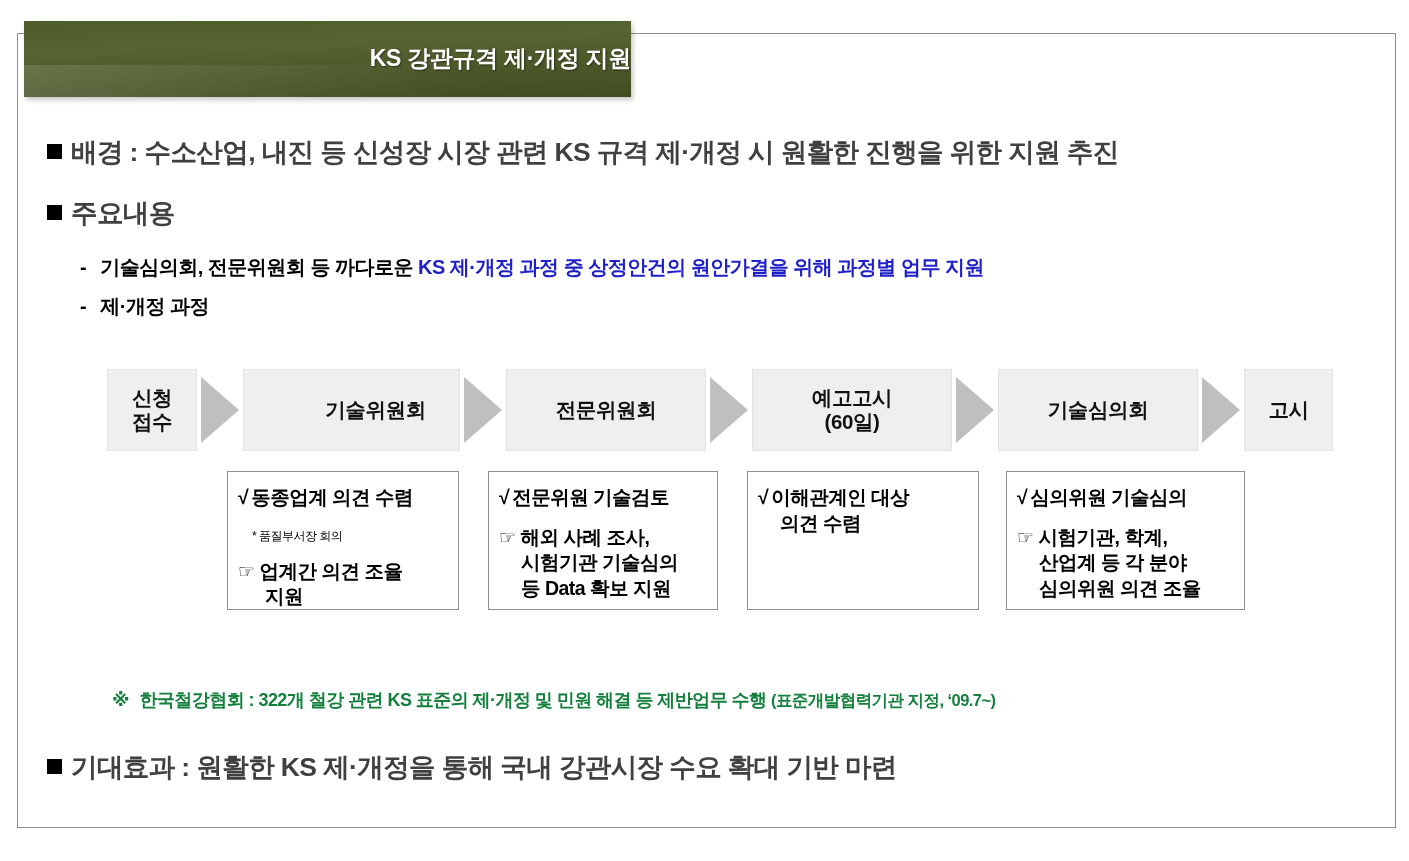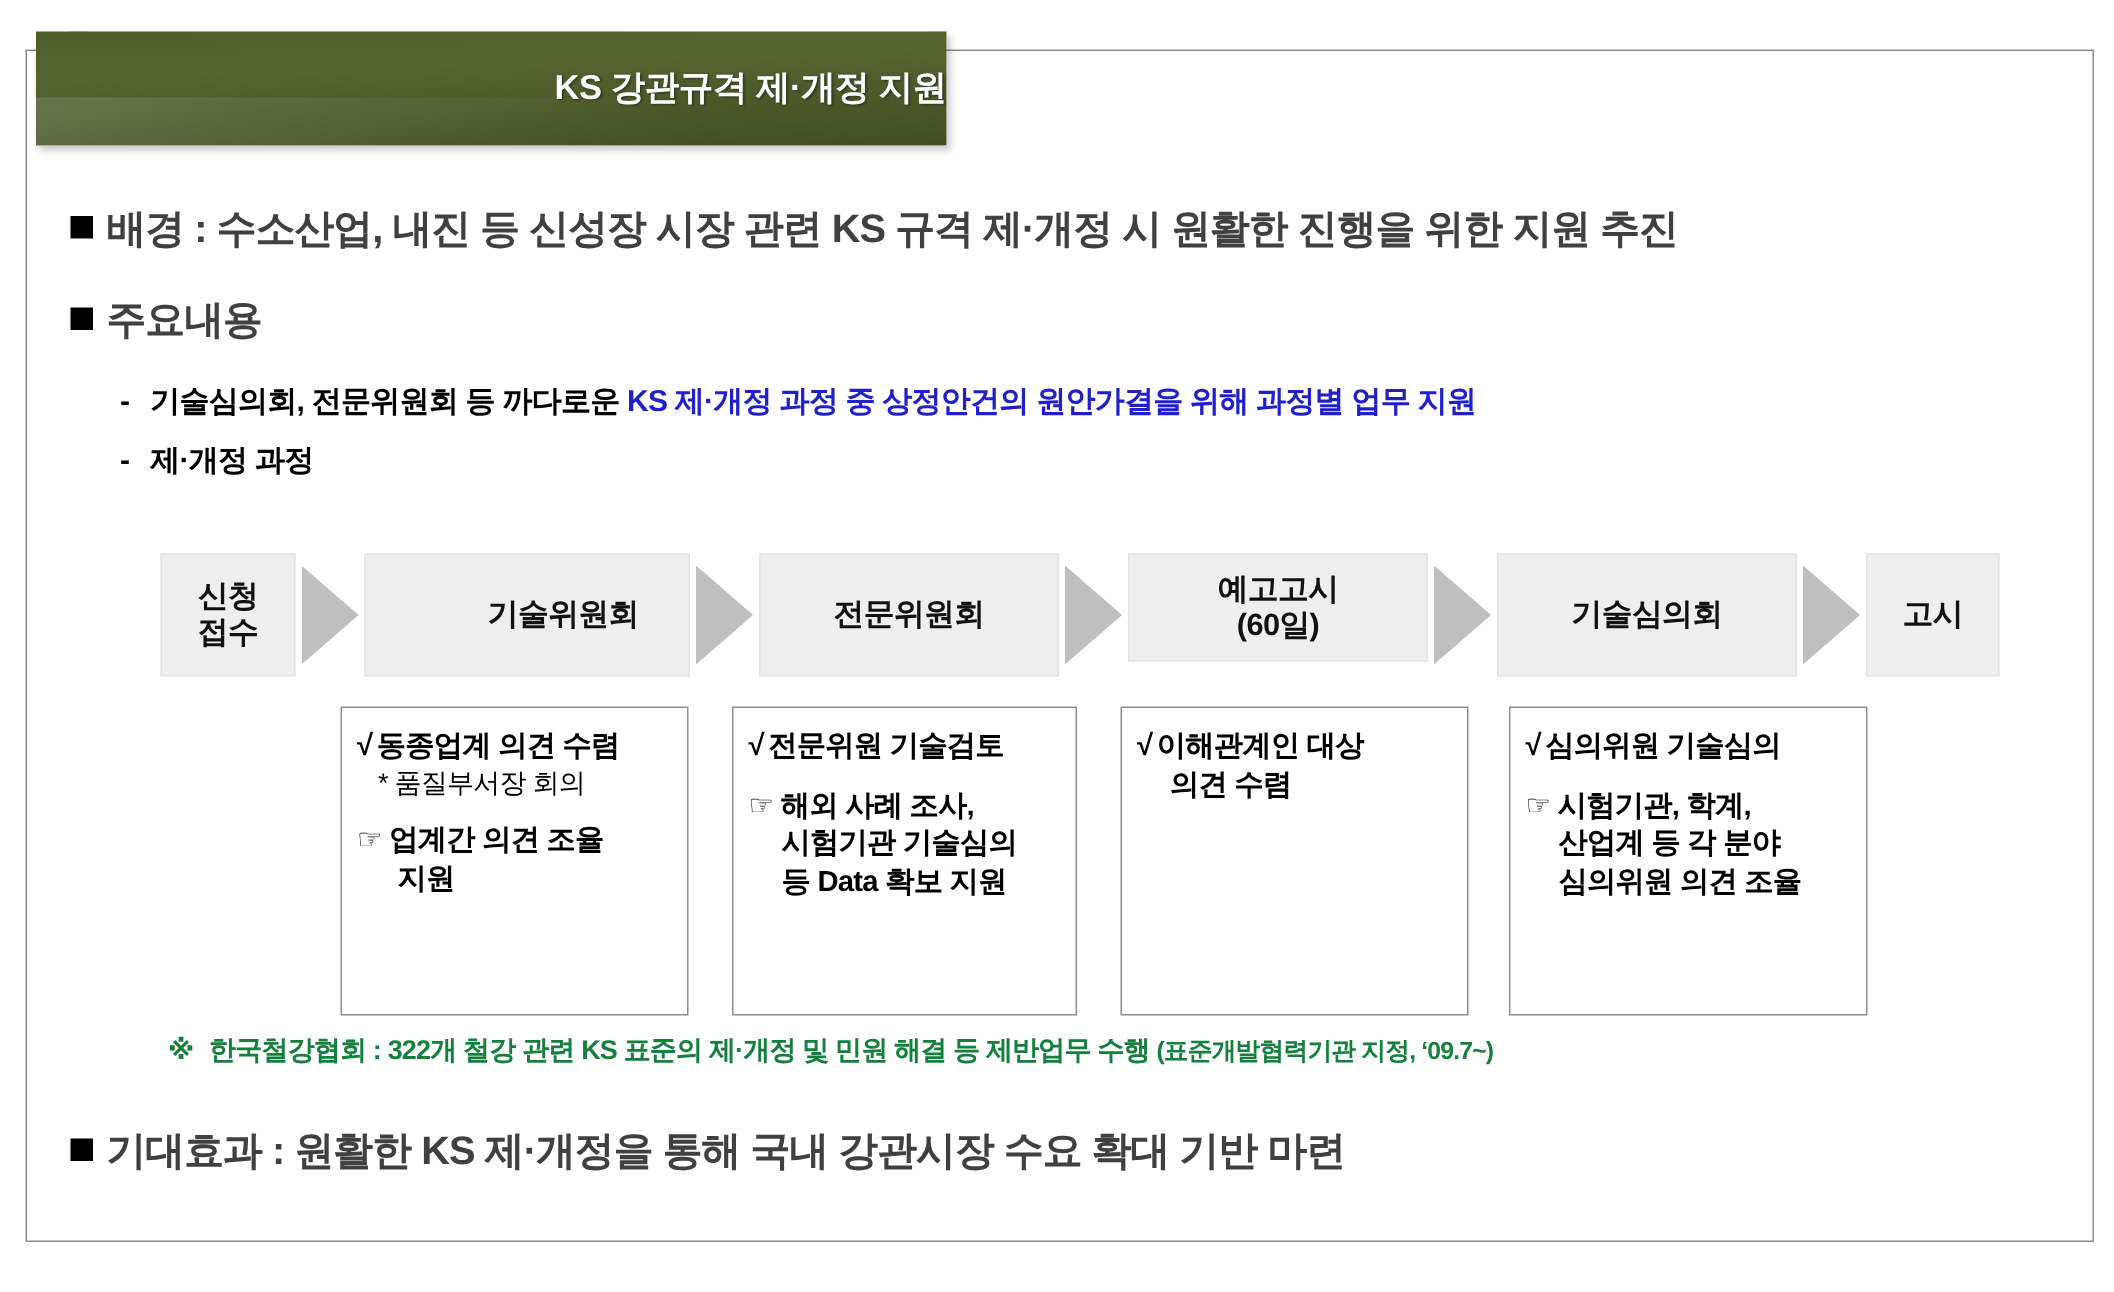--- a/index.html
+++ b/index.html
@@ -114,57 +114,58 @@
     text-align: center;
     font-size: 20.5px;
     font-weight: bold;
     color: #111;
     letter-spacing: -0.4px;
     line-height: 1.18;
   }
   .flow-box.b1 { width: 90px;  height: 82px; }
   .flow-box.b2 { width: 217px; height: 82px; padding-left: 48px; }
   .flow-box.b3 { width: 200px; height: 82px; }
-  .flow-box.b4 { width: 200px; height: 72px; }
+  .flow-box.b4 { width: 200px; height: 82px; }
   .flow-box.b5 { width: 200px; height: 82px; }
   .flow-box.b6 { width: 89px;  height: 82px; }
   .flow-arrow {
     width: 38px;
     align-self: center;
     height: 66px;
     background: #bfbfbf;
     clip-path: polygon(0 0, 100% 50%, 0 100%);
     margin: 0 4px;
     flex: none;
   }
 
   
   #details { position: absolute; left: 227px; top: 471px; }
   .detail-row { display: flex; align-items: flex-start; }
   .detail-box {
     border: 1px solid #8e8e8e;
     background: #ffffff;
     box-sizing: border-box;
-    height: 206px;
+    height: 139px;
     padding: 13px 8px 0 10px;
     font-size: 19.5px;
     font-weight: bold;
     color: #000;
     letter-spacing: -0.5px;
     line-height: 1.32;
   }
   .detail-box.d1 { width: 232px; margin-right: 29px; }
   .detail-box.d2 { width: 230px; margin-right: 29px; }
   .detail-box.d3 { width: 232px; margin-right: 27px; }
   .detail-box.d4 { width: 239px; }
   .detail-line { white-space: nowrap; }
   .detail-line.sub {
     font-weight: normal;
-    font-size: 18px;
+    font-size: 12px;
     padding-left: 14px;
+    margin-top: 18px;
   }
   .detail-line.cont { padding-left: 27px; }
   .detail-line.cont2 { padding-left: 22px; }
   .gap-sm { height: 14px; }
   .mark { display: inline-block; }
   .mark.check { margin-right: 3px; font-weight: bold; }
   .mark.hand { margin-right: 5px; font-size: 19px; }
 
   
   #footnote {

